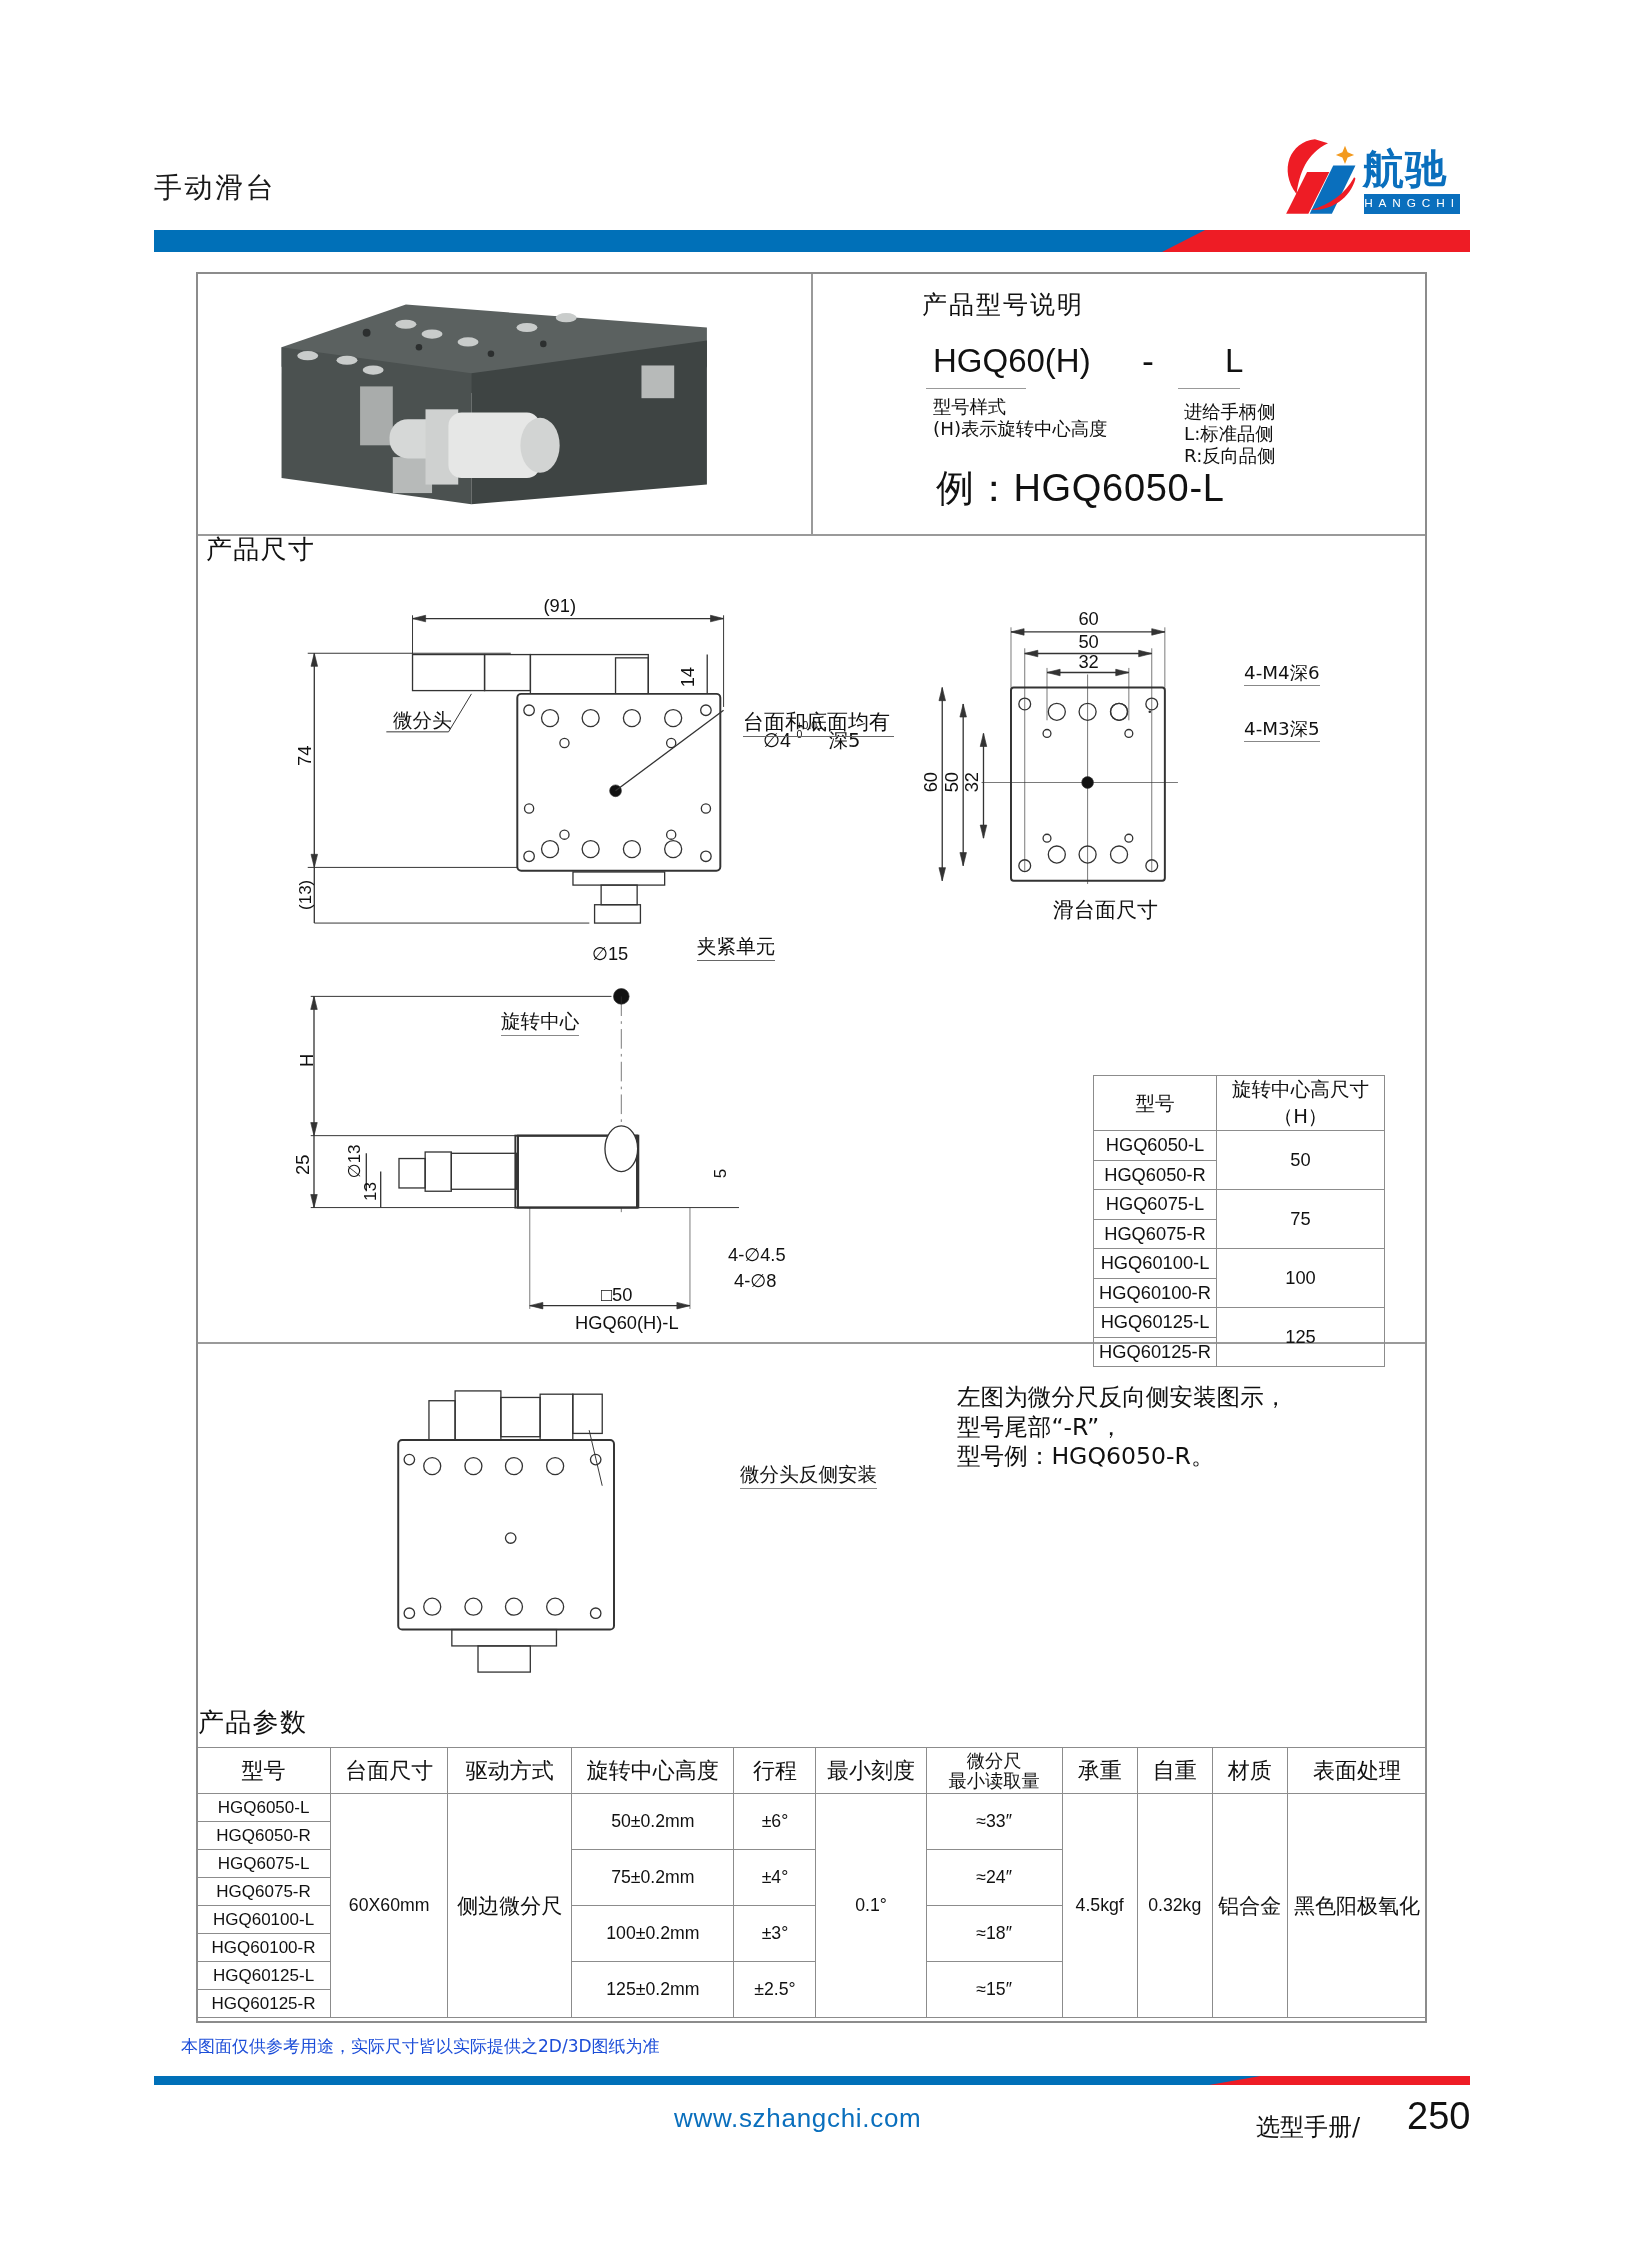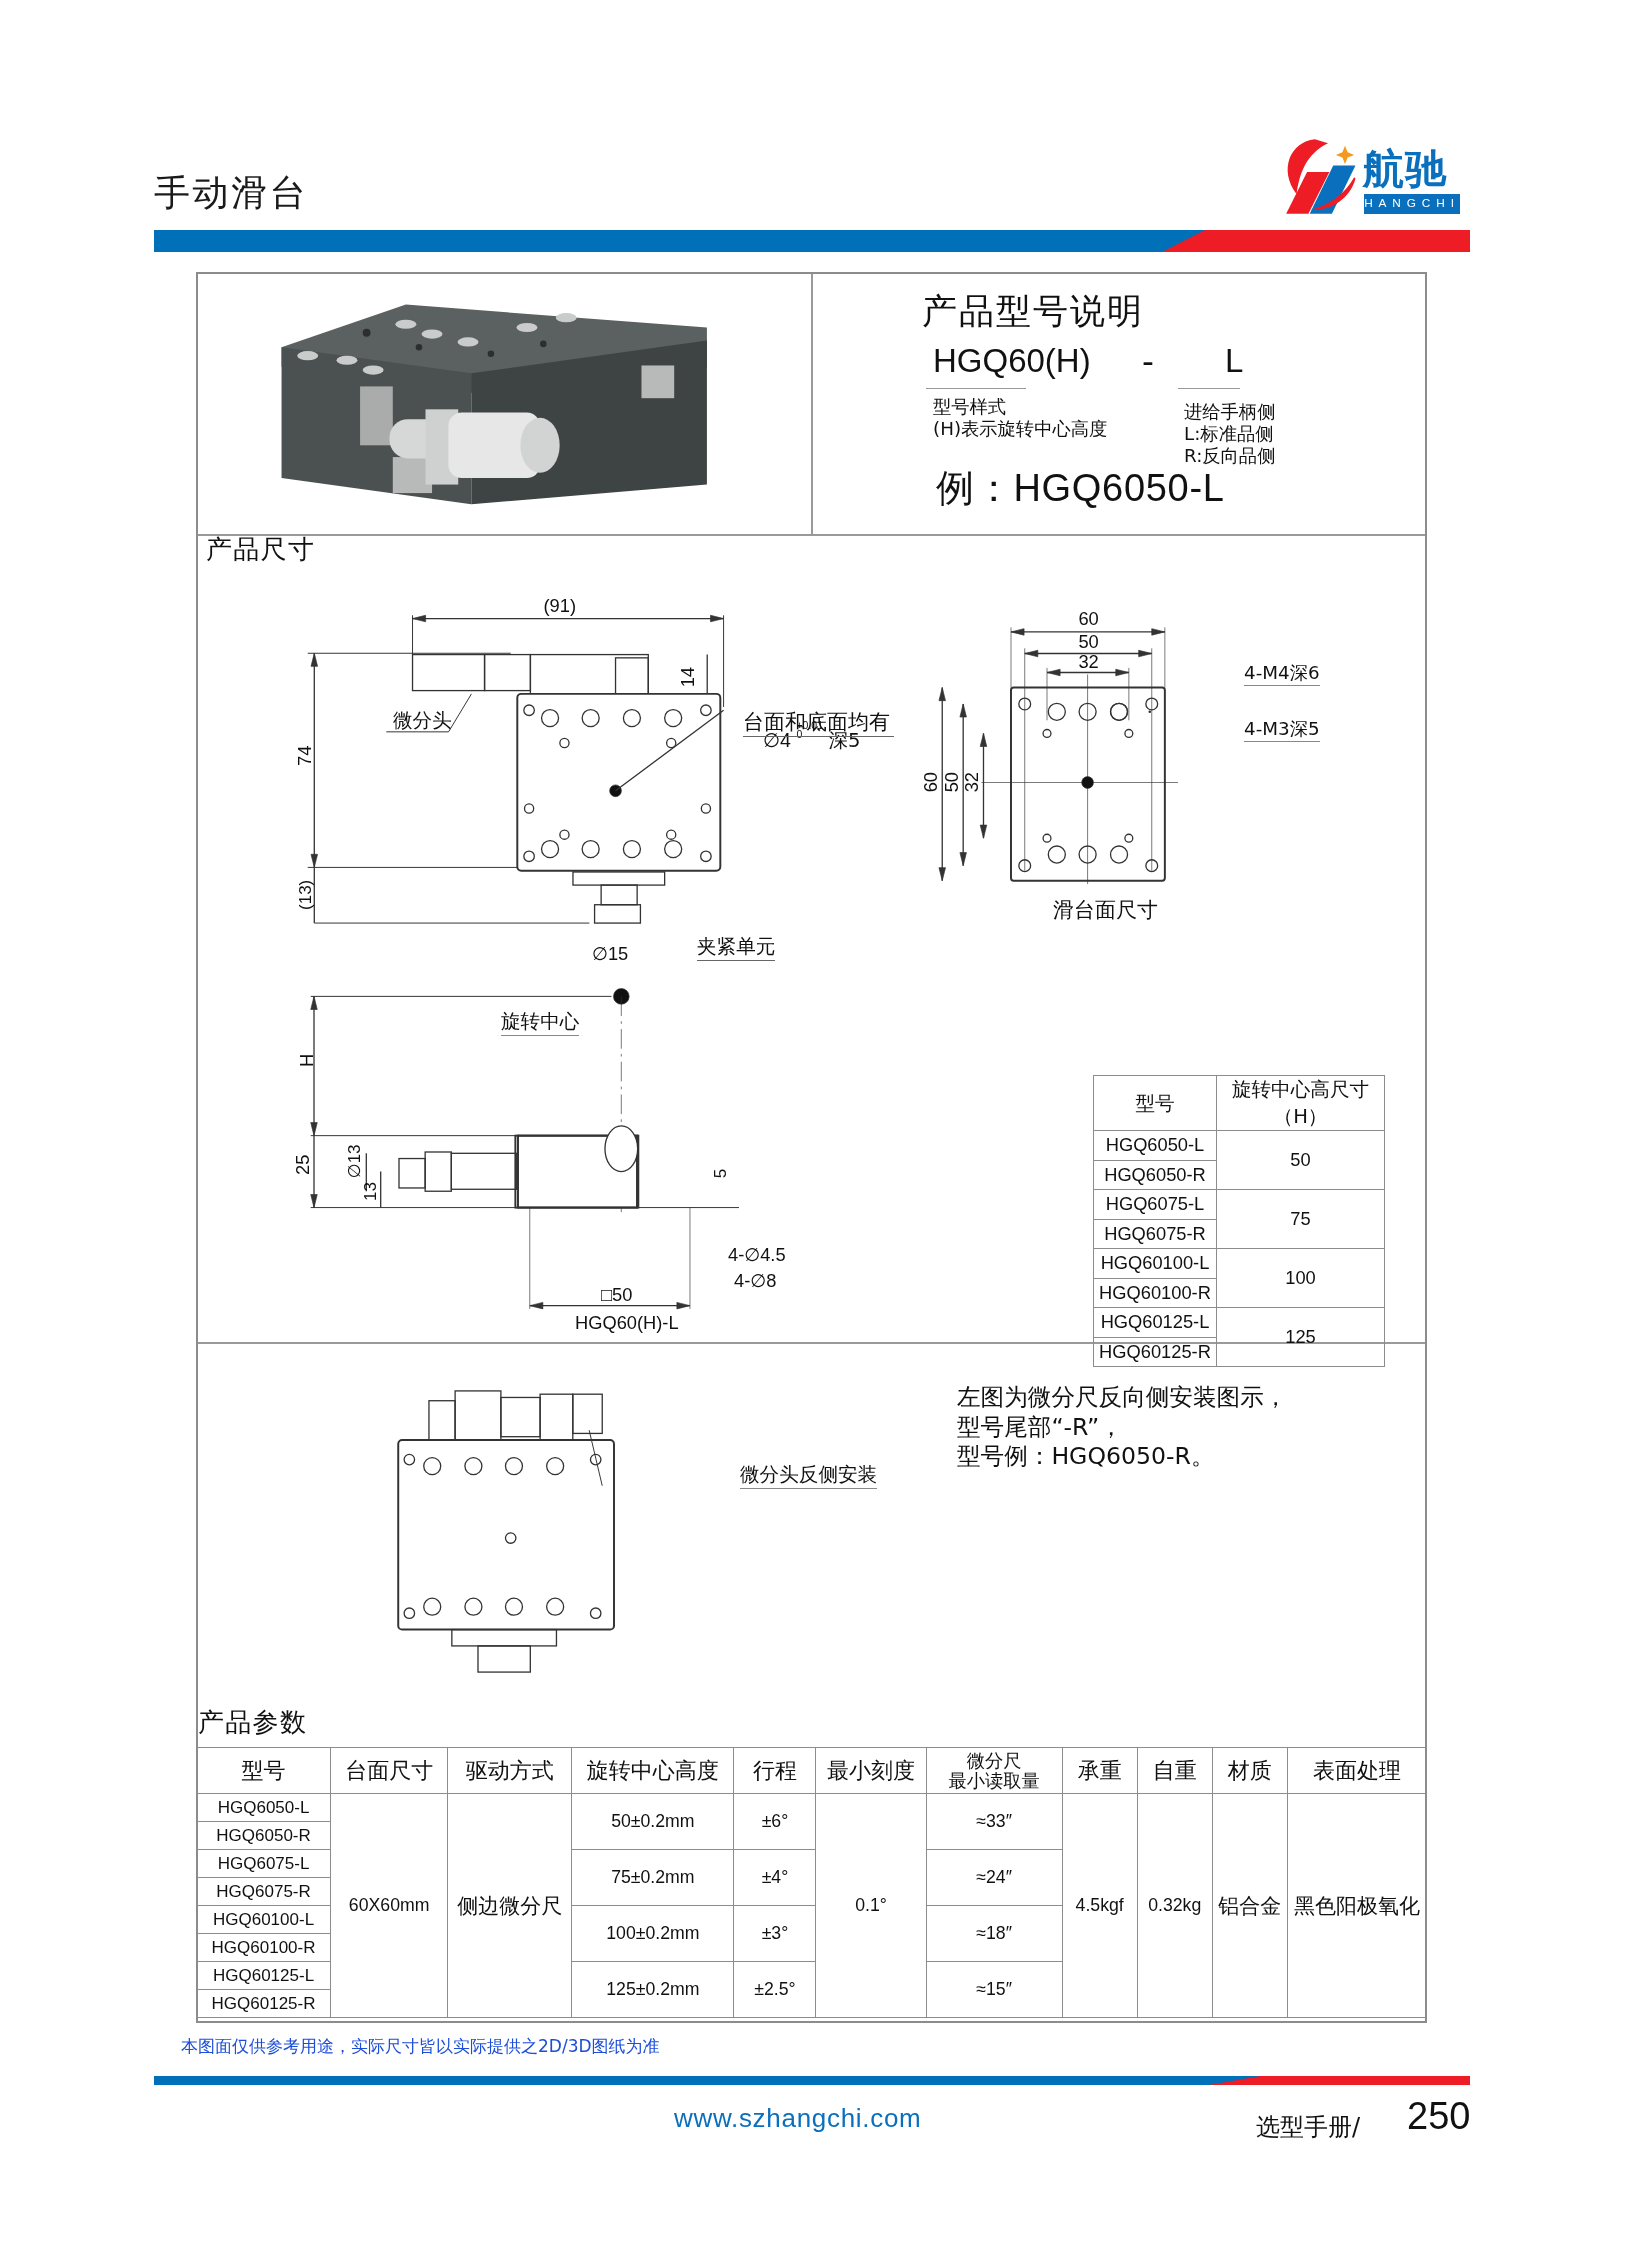--- a/index.html
+++ b/index.html
@@ -1,41 +1,41 @@
 <!DOCTYPE html>
 <html style="font-size:10.5px"><head>
 <meta charset="utf-8">
 <style>
   * { box-sizing: border-box; margin: 0; padding: 0; }
   html, body { width: 1647px; height: 2250px; background: #ffffff; overflow: hidden; }
   body { position: relative; font-family: "DejaVu Sans", "Liberation Sans", sans-serif; color: #111; }
   .abs { position: absolute; }
 
   
-  #page-title { left: 154px; top: 169px; font-size: 36px; font-weight: 400; letter-spacing: 2.6px; color: #1a1a1a; }
+  #page-title { left: 154px; top: 169px; font-size: 28px; font-weight: 400; letter-spacing: 2.6px; color: #1a1a1a; }
   .bar { left: 154px; width: 1316px; height: 22px; overflow: hidden; }
   .bar .blue { position: absolute; left: 0; top: 0; width: 100%; height: 100%; background: #0070b8; }
   .bar .red { position: absolute; top: 0; height: 100%; right: 0; background: #ee1c25; clip-path: polygon(14% 0, 100% 0, 100% 100%, 0 100%); }
   #top-bar { top: 230px; }
   #top-bar .red { width: 308px; }
   #bottom-bar { top: 2076px; height: 9.2px; }
   #bottom-bar .red { width: 262px; clip-path: polygon(20% 0, 100% 0, 100% 100%, 0 100%); }
 
   
   #logo { left: 1277px; top: 134px; width: 196px; height: 85px; }
   #logo-cn { position: absolute; left: 86px; top: 7.9px; font-size: 41px; font-weight: 700; color: #0a6fbd; letter-spacing: 1.3px; }
   #logo-en { position: absolute; left: 87px; top: 60px; width: 96px; height: 19.6px; background: #0a6fbd; color: #fff; font-size: 11.8px; letter-spacing: 5.9px; text-align: center; line-height: 19.6px; font-family: "Liberation Sans", sans-serif; }
 
   
   #frame { left: 196px; top: 272px; width: 1231px; height: 1751px; border: 2px solid #8c8c8c; }
   .hline { position: absolute; height: 0; border-top: 2px solid #9a9a9a; }
   .vline { position: absolute; width: 0; border-left: 2px solid #9a9a9a; }
 
   
-  #model-title { left: 922px; top: 288px; font-size: 35px; letter-spacing: 2px; }
+  #model-title { left: 922px; top: 288px; font-size: 25px; letter-spacing: 2px; }
   #model-code { left: 933px; top: 342px; font-size: 33px; font-family: "Liberation Sans", sans-serif; }
   #model-dash { left: 1142px; top: 342px; font-size: 33px; }
   #model-suffix { left: 1225px; top: 342px; font-size: 33px; font-family: "Liberation Sans", sans-serif; }
   .uline { position: absolute; height: 0; border-top: 1.3px solid #999; }
   #model-style { left: 933px; top: 396px; font-size: 18.3px; line-height: 22px; }
   #model-side { left: 1184px; top: 401px; font-size: 18.3px; line-height: 22px; }
   #model-example { left: 936px; top: 463px; font-size: 38px; font-family: "Liberation Sans", sans-serif; letter-spacing: 0.7px; }
 
   .section-label { font-size: 26px; letter-spacing: 1.3px; }
 

